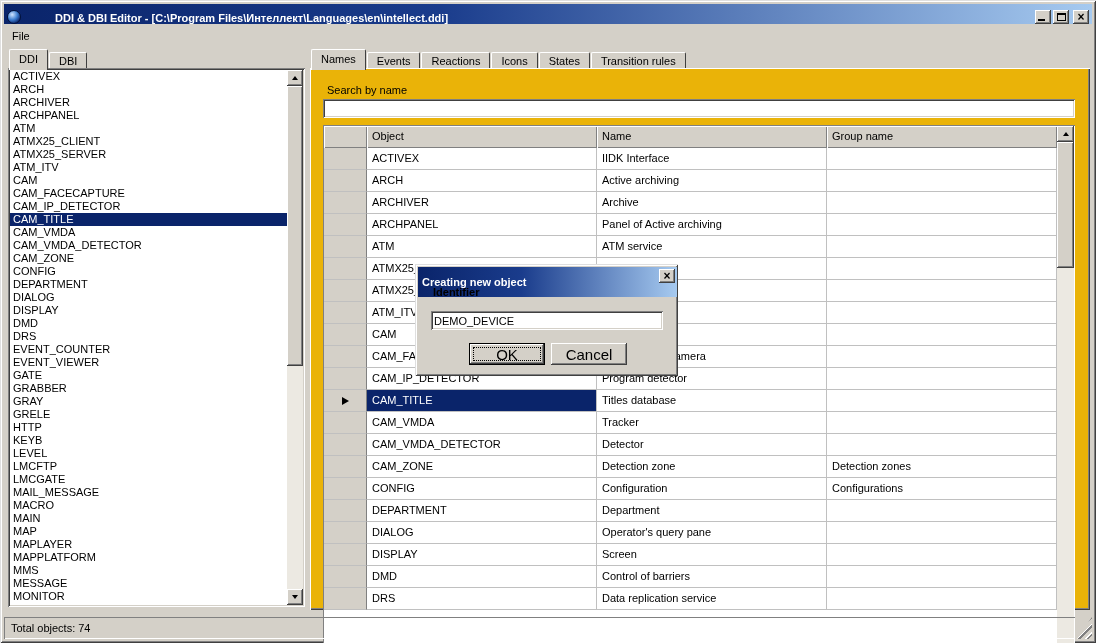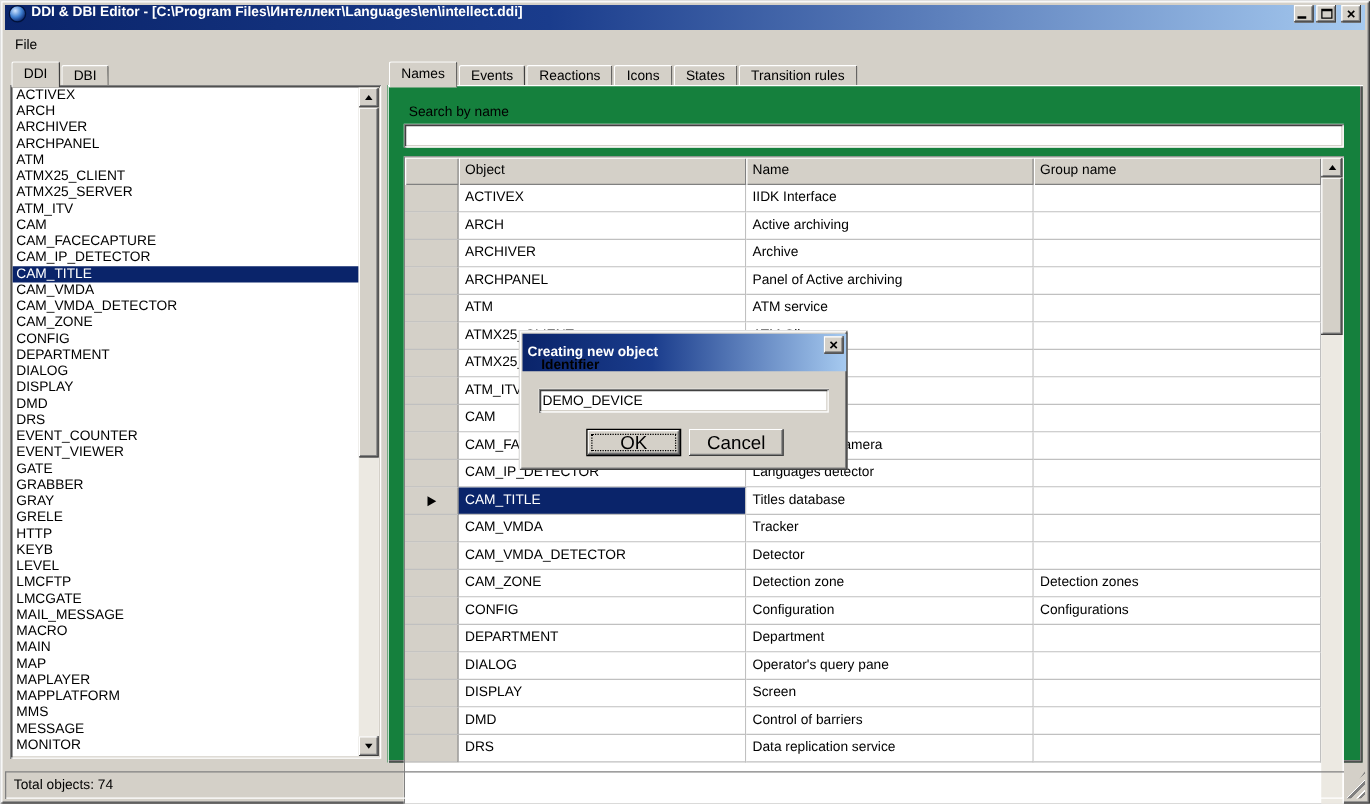--- a/index.html
+++ b/index.html
@@ -13,21 +13,21 @@
     color: #000;
   }
   .raised2 { box-shadow: inset 1px 1px 0 #dfdfdf, inset -1px -1px 0 #404040, inset 2px 2px 0 #fff, inset -2px -2px 0 #808080; }
   .btn3d  { background:#d4d0c8; border:0; box-shadow: inset -1px -1px 0 #404040, inset 1px 1px 0 #fff, inset -2px -2px 0 #808080; }
 
   .window-frame { position:absolute; inset:0; background:#d4d0c8; }
 
   
   .titlebar { position:absolute; left:4px; top:4px; right:4px; height:20px;
     background: linear-gradient(90deg,#0a246a 0%, #1a3c8c 40%, #a6caf0 100%);
-    display:flex; align-items:flex-start; padding:0 3px; }
+    display:flex; align-items:flex-end; padding:0 3px;gap:30px; }
   .app-icon { width:14px; height:14px; border-radius:50%; flex:0 0 14px;
     background: radial-gradient(circle at 35% 30%, #cfe4ff 0%, #3f7fd0 45%, #0a246a 80%);
     border:1px solid #02123a; }
   .title-text { color:#fff; font-weight:bold; margin-left:4px; flex:1; white-space:nowrap; overflow:hidden; }
   .win-btns { display:flex; align-items:center; }
   .win-btn { width:16px; height:14px; margin-left:2px; display:inline-flex; align-items:center; justify-content:center; position:relative; }
   .min-glyph { position:absolute; left:3px; bottom:3px; width:7px; height:2px; background:#000; }
   .max-glyph { width:9px; height:8px; border:1px solid #000; border-top-width:2px; }
   .close-glyph { font-size:12px; font-weight:bold; line-height:10px; }
 
@@ -60,21 +60,21 @@
   .tri-up   { width:0; height:0; border-left:3px solid transparent; border-right:3px solid transparent; border-bottom:4px solid #000; }
   .tri-down { width:0; height:0; border-left:3px solid transparent; border-right:3px solid transparent; border-top:4px solid #000; }
   .sb-thumb { position:absolute; left:0; right:0; background:#d4d0c8;
     box-shadow: inset -1px -1px 0 #404040, inset 1px 1px 0 #fff, inset -2px -2px 0 #808080; }
   #list-scrollbar  { right:2px; top:2px; bottom:2px; width:16px; }
   #list-scrollbar .sb-thumb { top:16px; height:280px; }
   #grid-scrollbar  { right:1px; top:1px; bottom:1px; width:17px; }
   #grid-scrollbar .sb-thumb { top:16px; height:126px; }
 
   
-  .page { position:absolute; left:310px; top:68px; width:780px; height:542px; background:#15803d;
+  .page { position:absolute; left:310px; top:68px; width:780px; height:542px; background:#eab308;
     box-shadow: inset 1px 1px 0 #fff, inset -1px -1px 0 #404040, inset -2px -2px 0 #808080; }
   .search-label { position:absolute; left:17px; top:16px; }
   .search-input { position:absolute; left:13px; top:31px; width:752px; height:19px; border:0; padding:0 3px;
     font-family:"Liberation Sans",sans-serif; font-size:11px;
     background:#fff; box-shadow: inset 1px 1px 0 #808080, inset -1px -1px 0 #fff, inset 2px 2px 0 #404040, inset -2px -2px 0 #d4d0c8; }
 
   
   .tbl { position:absolute; left:13px; top:57px; width:752px; height:568px; background:#fff;
     box-shadow: inset 1px 1px 0 #808080, inset -1px -1px 0 #fff; }
   .tbl-head { position:absolute; left:1px; top:1px; right:18px; height:22px; display:flex; }
@@ -281,21 +281,21 @@
           </div>
           <div class="grid-row">
             <div class="cell c0"></div>
             <div class="cell c1">CAM_FACECAPTURE</div>
             <div class="cell c2">Face capture camera</div>
             <div class="cell c3"></div>
           </div>
           <div class="grid-row">
             <div class="cell c0"></div>
             <div class="cell c1">CAM_IP_DETECTOR</div>
-            <div class="cell c2">Languages detector</div>
+            <div class="cell c2">Program detector</div>
             <div class="cell c3"></div>
           </div>
           <div class="grid-row">
             <div class="cell c0">
               <div class="row-indicator"></div>
             </div>
             <div class="cell c1 hl">CAM_TITLE</div>
             <div class="cell c2">Titles database</div>
             <div class="cell c3"></div>
           </div>

